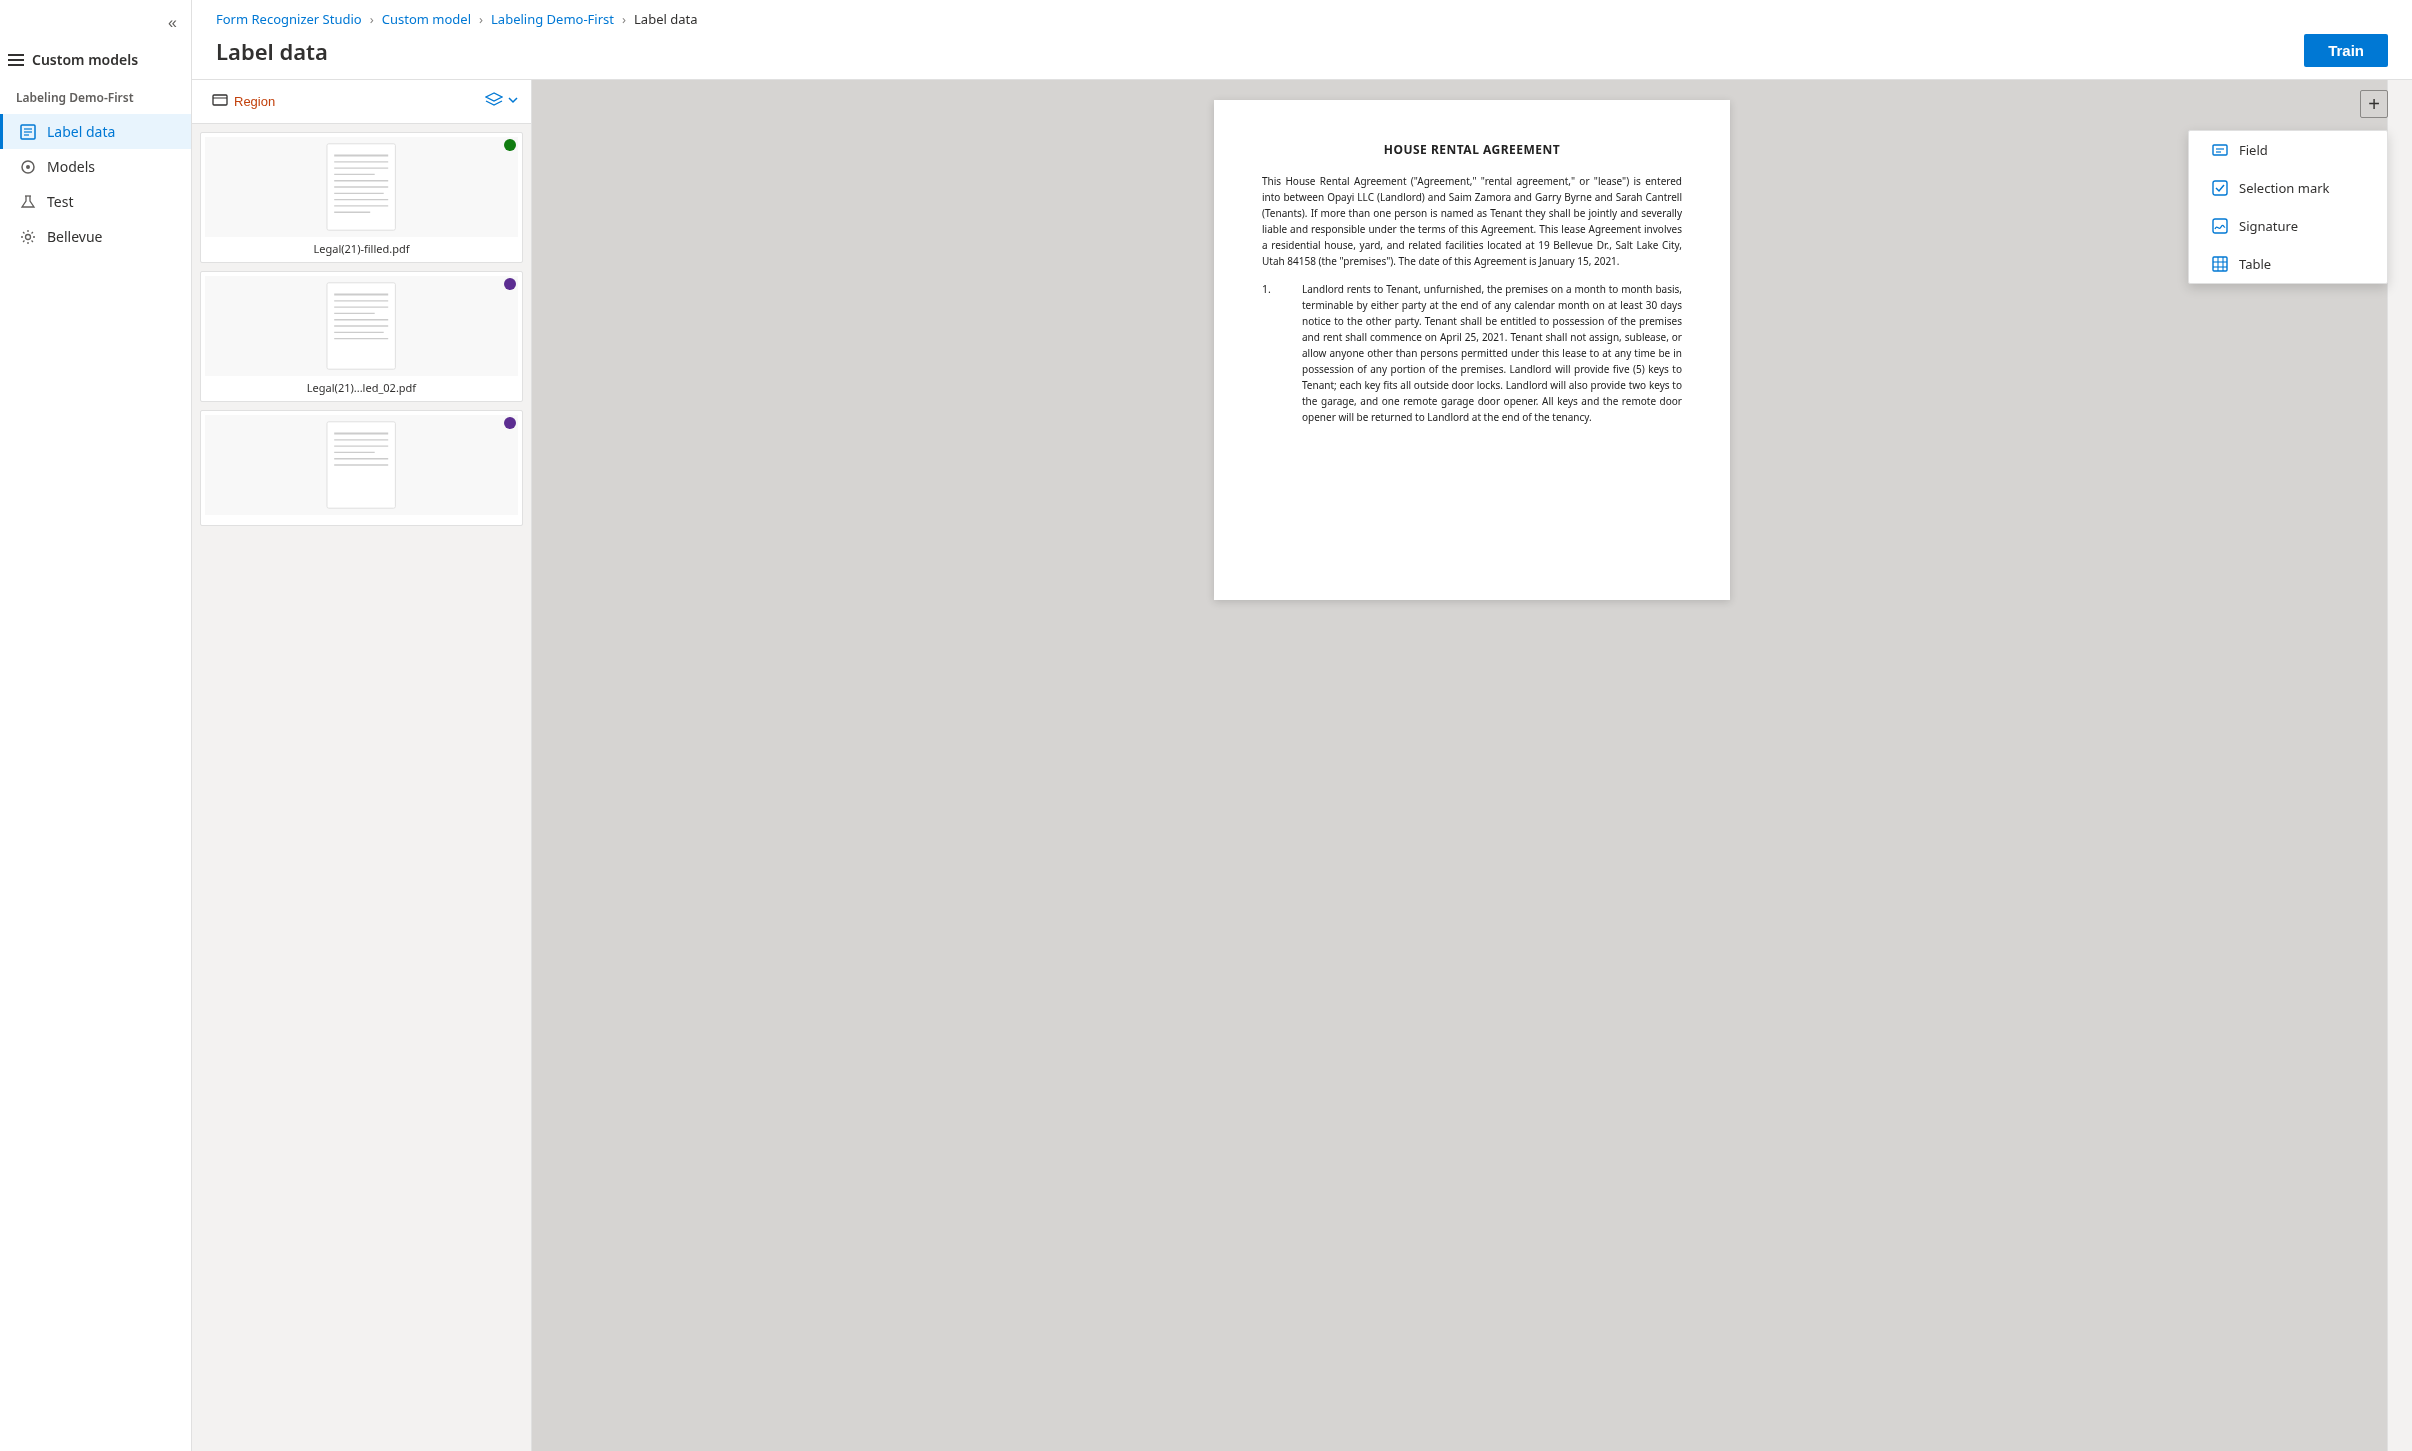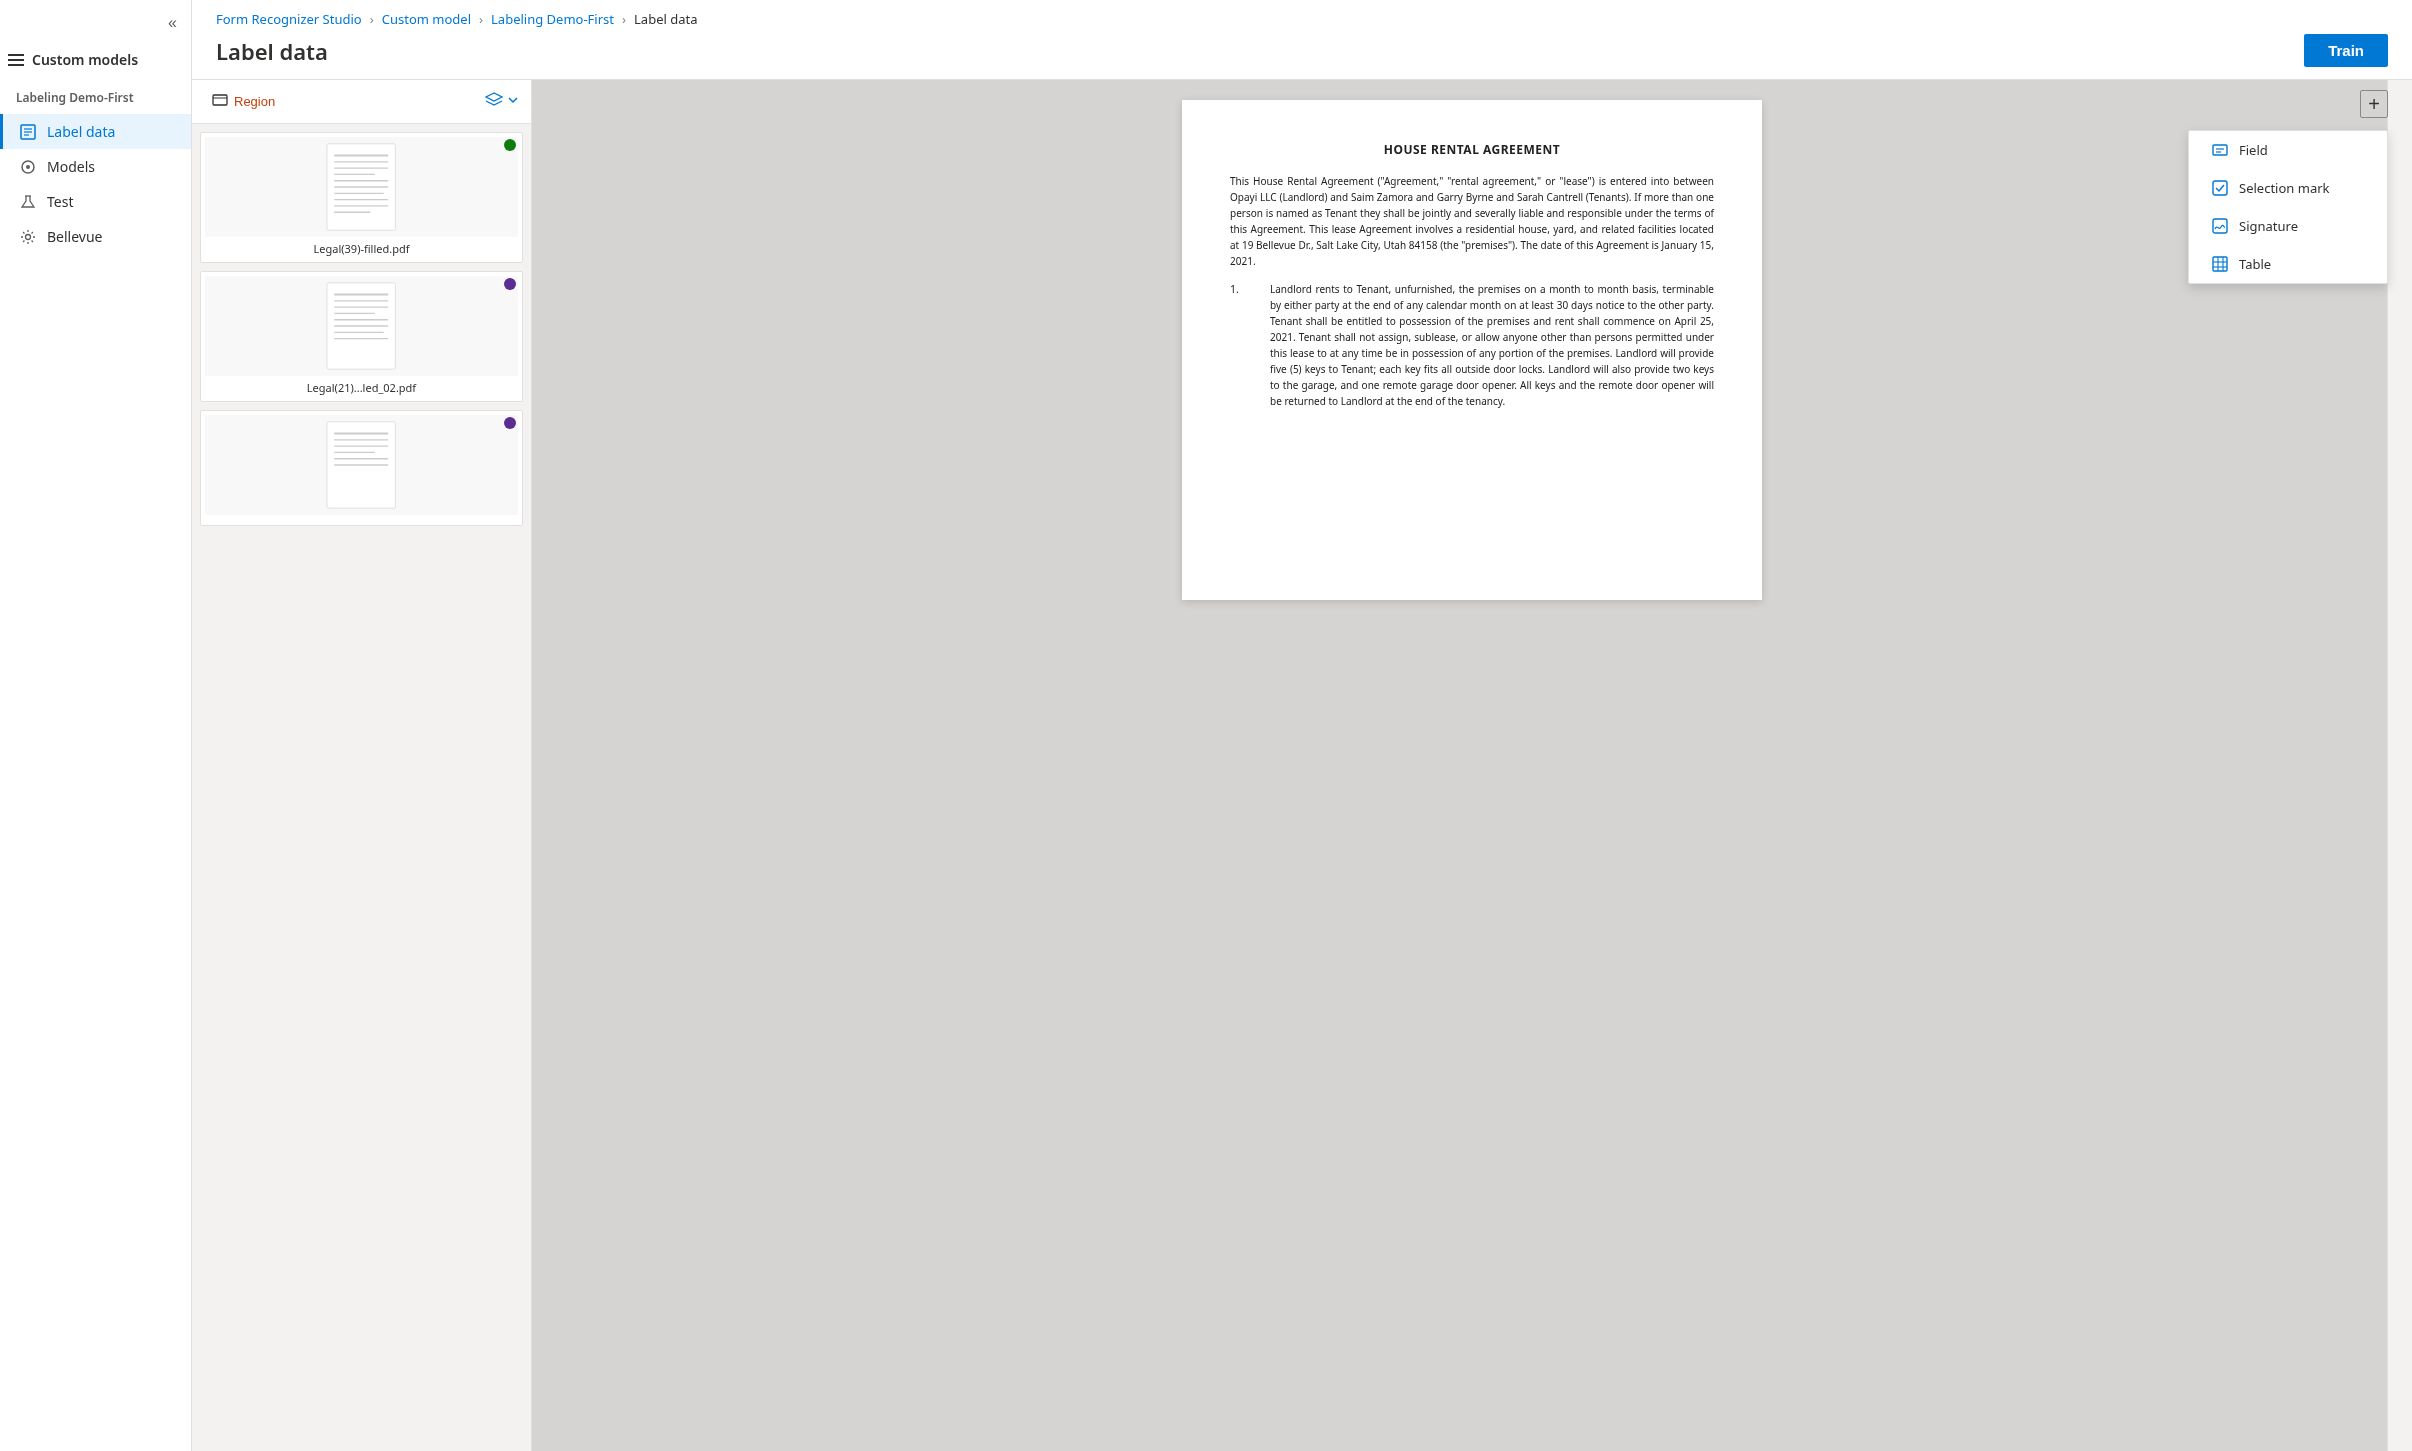--- a/index.html
+++ b/index.html
@@ -204,21 +204,21 @@
       background: #d6d4d2;
       display: flex;
       align-items: flex-start;
       justify-content: center;
       overflow: auto;
       padding: 20px;
     }
     .doc-page {
       background: #fff;
       box-shadow: 0 2px 8px rgba(0,0,0,0.15);
-      width: 580px;
+      width: 516px;
       min-height: 500px;
       padding: 40px 48px 40px;
       font-size: 10.5px;
       line-height: 1.6;
       color: #222;
     }
     .doc-page h1 {
       text-align: center;
       font-size: 12px;
       font-weight: bold;
@@ -423,21 +423,21 @@
               <line x1="10" y1="29" x2="70" y2="29" stroke="#ccc" stroke-width="1.5"></line>
               <line x1="10" y1="36" x2="55" y2="36" stroke="#ccc" stroke-width="1.5"></line>
               <line x1="10" y1="43" x2="70" y2="43" stroke="#ccc" stroke-width="1.5"></line>
               <line x1="10" y1="50" x2="70" y2="50" stroke="#ccc" stroke-width="1.5"></line>
               <line x1="10" y1="57" x2="65" y2="57" stroke="#ccc" stroke-width="1.5"></line>
               <line x1="10" y1="64" x2="70" y2="64" stroke="#ccc" stroke-width="1.5"></line>
               <line x1="10" y1="71" x2="70" y2="71" stroke="#ccc" stroke-width="1.5"></line>
               <line x1="10" y1="78" x2="50" y2="78" stroke="#ccc" stroke-width="1.5"></line>
             </svg>
           </div>
-          <div class="file-name">Legal(39)-filled.pdf</div>
+          <div class="file-name">Legal(21)-filled.pdf</div>
         </div>
 
         <div class="file-item">
           <div class="file-dot dot-purple"></div>
           <div class="file-thumbnail">
             <svg viewBox="0 0 80 100" xmlns="http://www.w3.org/2000/svg">
               <rect x="2" y="2" width="76" height="96" rx="2" fill="#fff" stroke="#ddd" stroke-width="1"></rect>
               <line x1="10" y1="15" x2="70" y2="15" stroke="#ccc" stroke-width="2"></line>
               <line x1="10" y1="22" x2="70" y2="22" stroke="#ccc" stroke-width="1.5"></line>
               <line x1="10" y1="29" x2="70" y2="29" stroke="#ccc" stroke-width="1.5"></line>

